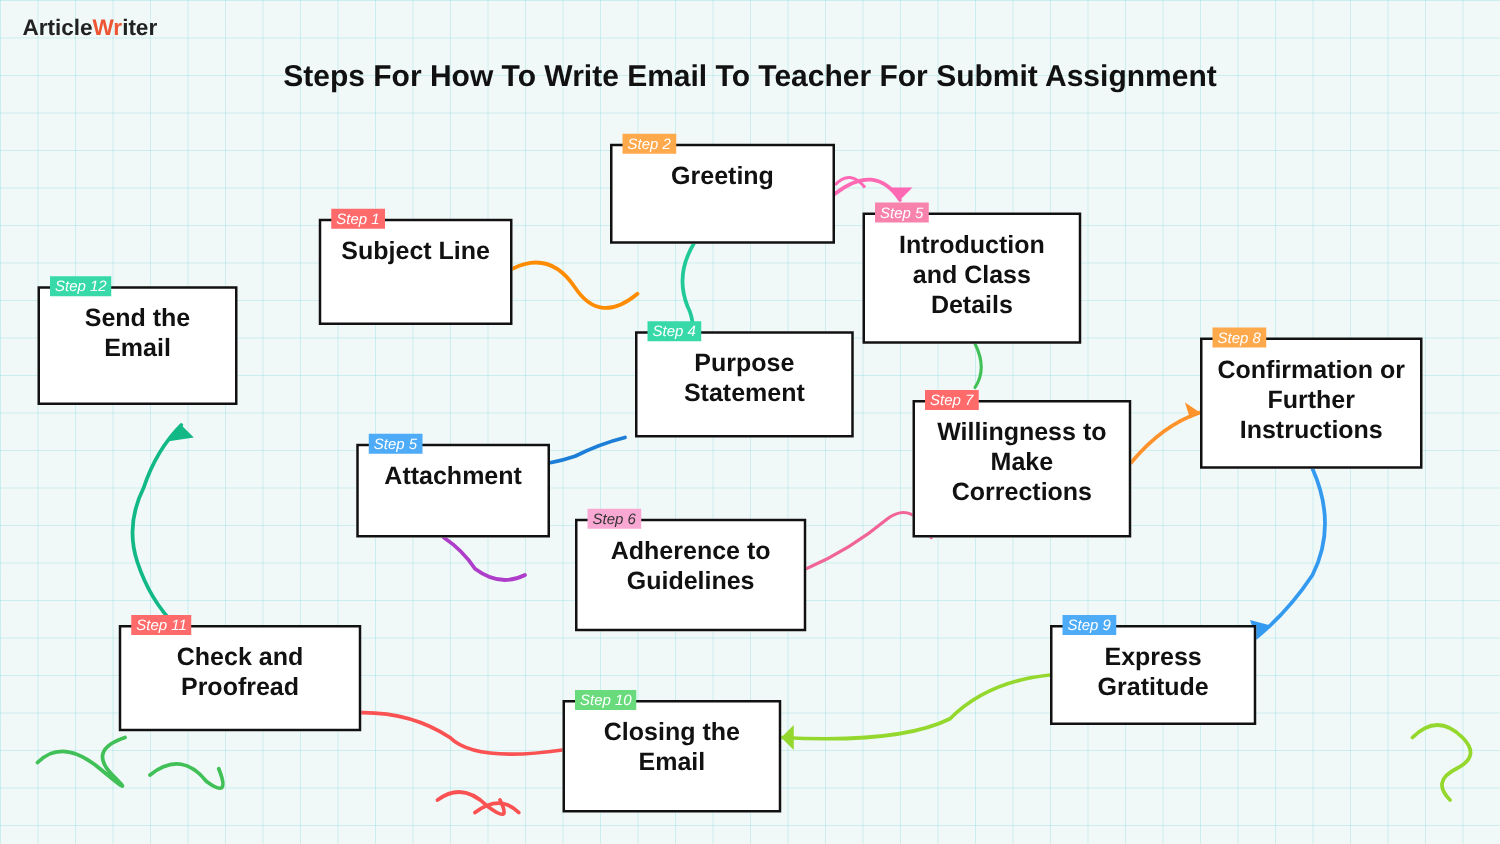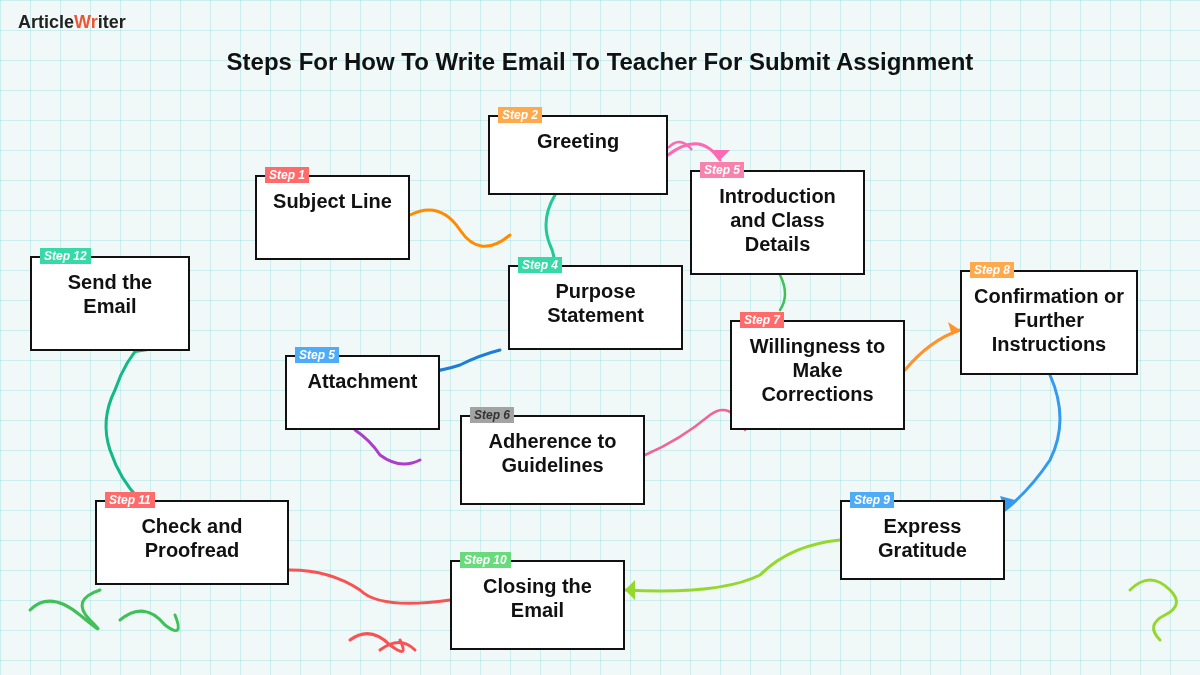--- a/index.html
+++ b/index.html
@@ -59,37 +59,37 @@
       background: white;
       border: 2.5px solid #111;
       padding: 8px 12px;
       min-width: 130px;
       text-align: center;
     }
 
     .step-label {
       position: absolute;
       font-size: 12px;
-      font-weight: bold;
+      font-weight: normal;
       font-style: italic;
       color: #111;
       background: white;
       padding: 1px 4px;
       top: -10px;
       left: 8px;
       white-space: nowrap;
     }
 
     .step-label.red { background: #ff6b6b; color: white; }
     .step-label.orange { background: #ffa94d; color: white; }
     .step-label.pink { background: #f783ac; color: white; }
     .step-label.blue { background: #4dabf7; color: white; }
     .step-label.green { background: #69db7c; color: white; }
     .step-label.teal { background: #38d9a9; color: white; }
-    .step-label.yellow { background: #a3a3a3; color: #333; }
+    .step-label.yellow { background: #f9a8d4; color: #333; }
 
     .step-box .title {
       font-size: 20px;
       font-weight: 900;
       line-height: 1.2;
       color: #111;
       margin-top: 4px;
     }
 
     
@@ -208,18 +208,18 @@
         <div class="title">Express Gratitude</div>
       </div>
       <div class="step-box" style="left: 450px; top: 560px; width: 175px; min-height: 90px;">
         <div class="step-label green">Step 10</div>
         <div class="title">Closing the Email</div>
       </div>
       <div class="step-box" style="left: 95px; top: 500px; width: 194px; min-height: 85px;">
         <div class="step-label red">Step 11</div>
         <div class="title">Check and Proofread</div>
       </div>
-      <div class="step-box" style="left: 30px; top: 256px; width: 160px; min-height: 95px;">
+      <div class="step-box" style="left: 30px; top: 229px; width: 160px; min-height: 95px;">
         <div class="step-label teal">Step 12</div>
         <div class="title">Send the Email</div>
       </div>
     </div>
 </div>
 
 </body></html>

